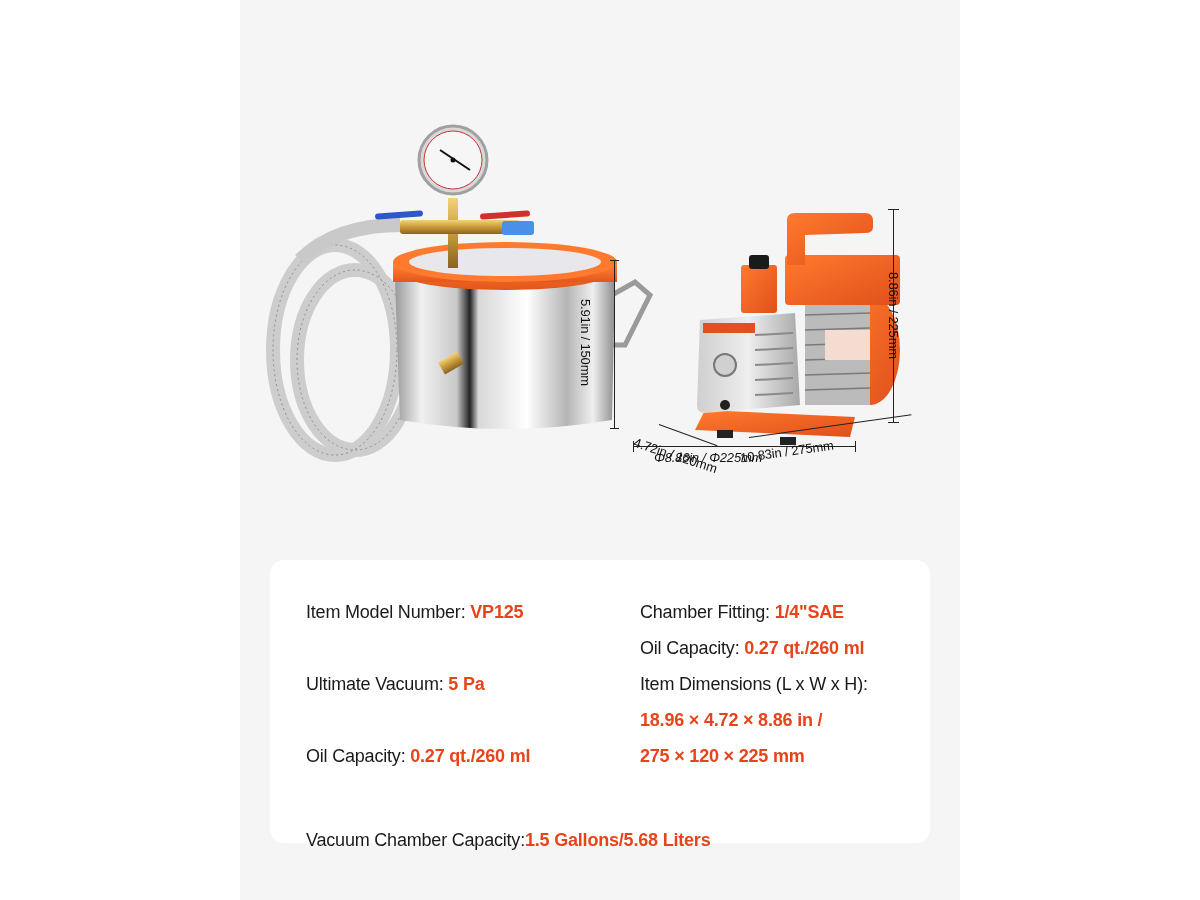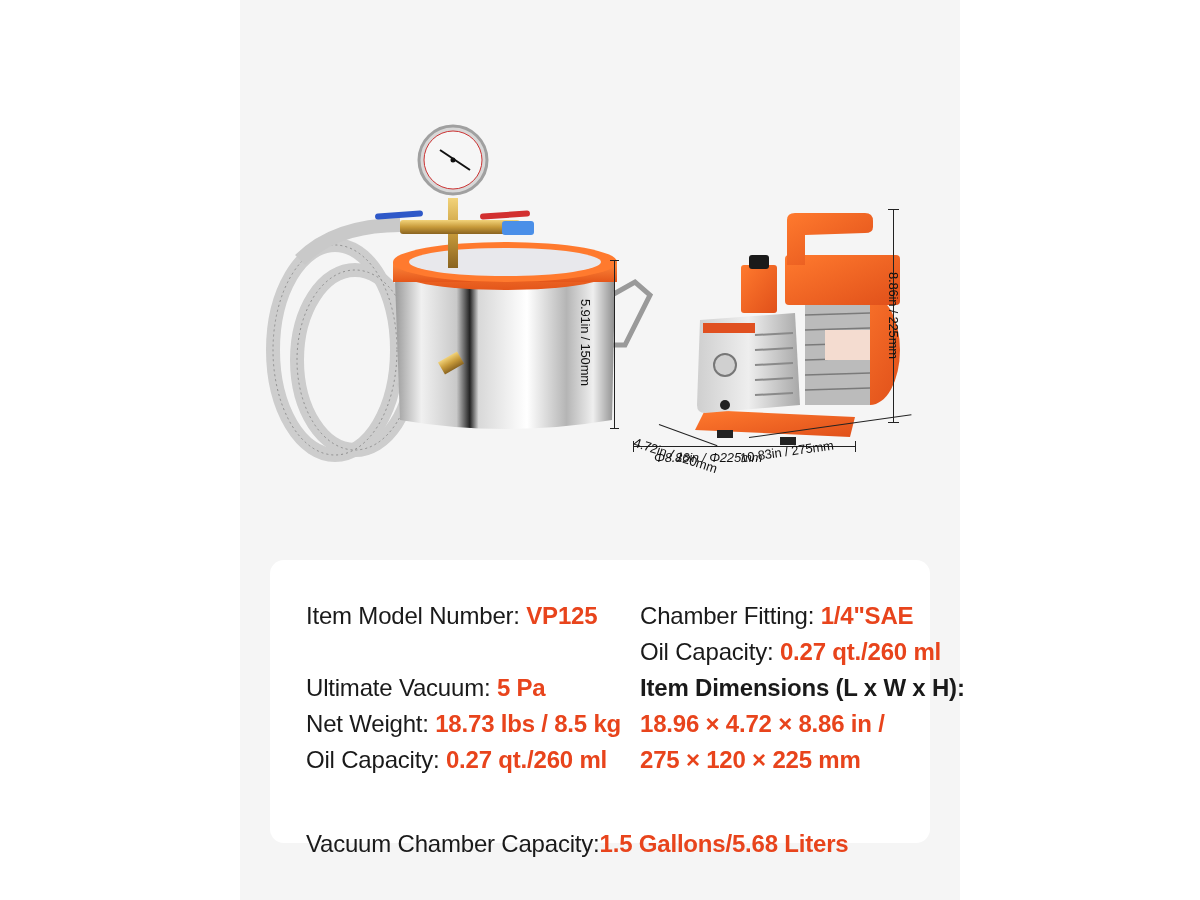--- a/index.html
+++ b/index.html
@@ -3,21 +3,21 @@
   <meta charset="utf-8">
   <style>
     * { box-sizing: border-box; margin: 0; padding: 0; }
     html, body { width: 1200px; height: 900px; background: #ffffff; overflow: hidden; }
     body { position: relative; font-family: "Liberation Sans", "DejaVu Sans", sans-serif; }
     .panel { position: absolute; left: 240px; top: 0; width: 720px; height: 900px; background: #f5f5f5; }
     .product-area { position: absolute; left: 0; top: 0; width: 720px; height: 520px; }
     .dim-label { position: absolute; font-size: 13px; color: #111; white-space: nowrap; letter-spacing: -0.2px; }
     .dim-line { position: absolute; background: #222; }
     .card { position: absolute; left: 30px; top: 560px; width: 660px; height: 283px; background: #ffffff; border-radius: 14px; }
-    .spec { position: absolute; font-size: 24px; color: #1a1a1a; white-space: nowrap; letter-spacing: -0.2px; }
+    .spec { position: absolute; font-size: 18px; color: #1a1a1a; white-space: nowrap; letter-spacing: -0.2px; }
     .spec .val { color: #e8441c; font-weight: bold; }
     svg { position: absolute; overflow: visible; }
   </style>
 </head>
 <body>
 
 <div class="panel">
 
   <div class="product-area">
 
@@ -152,37 +152,34 @@
     <div class="dim-label" style="left:392px;top:448px;transform:rotate(18deg);">4.72in / 120mm</div>
   </div>
 
   <div class="card">
     <div class="spec" style="left:36px;top:42px;">
       <span>Item Model Number: </span><span class="val">VP125</span>
     </div>
     <div class="spec" style="left:36px;top:114px;">
       <span>Ultimate Vacuum: </span><span class="val">5 Pa</span>
     </div>
-    <div class="spec" style="left:36px;top:150px;">
-      <span>Net Weight: </span><span class="val">18.73 lbs / 8.5 kg</span>
-    </div>
     <div class="spec" style="left:36px;top:186px;">
       <span>Oil Capacity: </span><span class="val">0.27 qt./260 ml</span>
     </div>
     <div class="spec" style="left:36px;top:222px;margin-top:48px;">
       <span>Vacuum Chamber Capacity:</span><span class="val">1.5 Gallons/5.68 Liters</span>
     </div>
 
     <div class="spec" style="left:370px;top:42px;">
       <span>Chamber Fitting: </span><span class="val">1/4"SAE</span>
     </div>
     <div class="spec" style="left:370px;top:78px;">
       <span>Oil Capacity: </span><span class="val">0.27 qt./260 ml</span>
     </div>
-    <div class="spec" style="left:370px;top:114px;font-weight:bold;">
+    <div class="spec" style="left:370px;top:114px;">
       <span>Item Dimensions (L x W x H):</span>
     </div>
     <div class="spec" style="left:370px;top:150px;">
       <span class="val">18.96 × 4.72 × 8.86 in /</span>
     </div>
     <div class="spec" style="left:370px;top:186px;text-align:right;">
       <span class="val">275 × 120 × 225 mm</span>
     </div>
   </div>
 </div>

